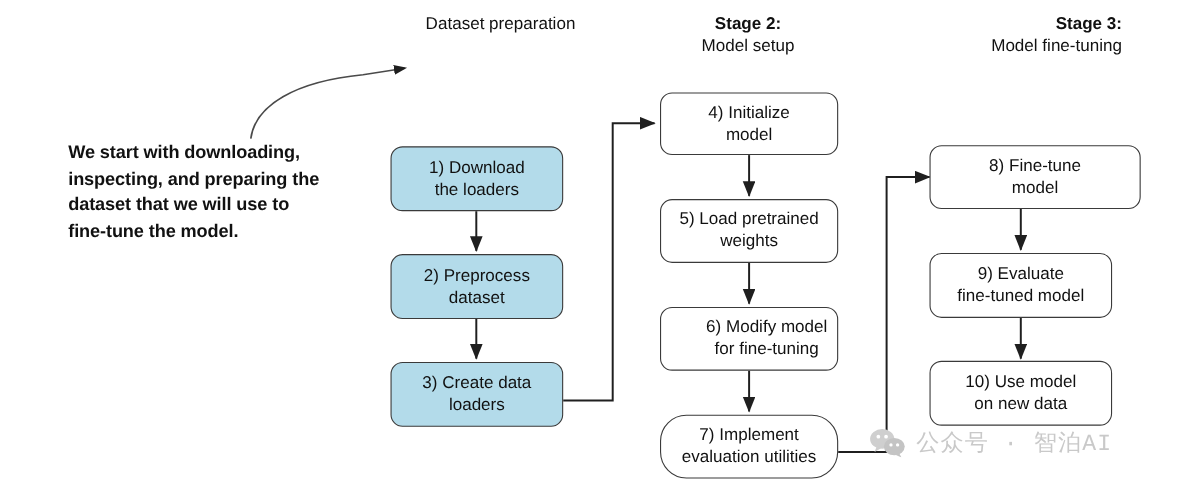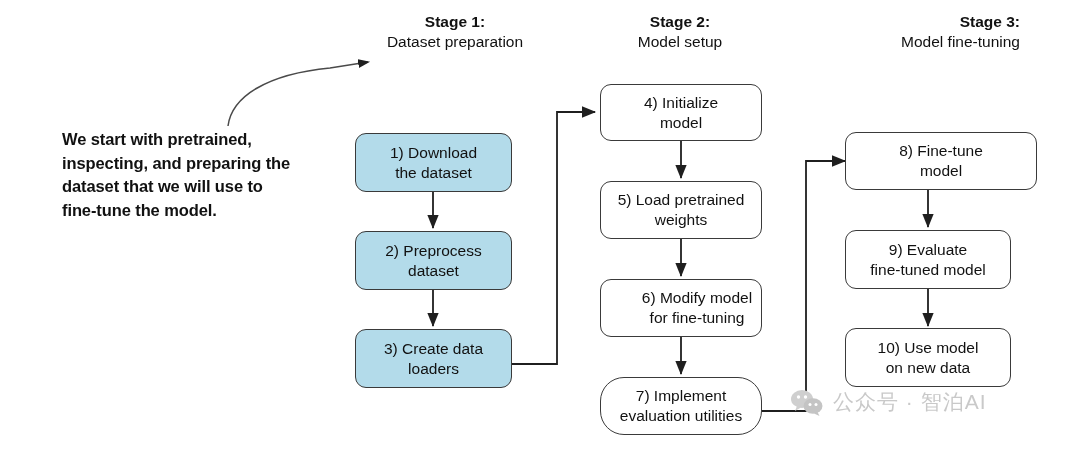--- a/index.html
+++ b/index.html
@@ -81,21 +81,21 @@
   
   #watermark {
     position: absolute;
     left: 790px;
     top: 388px;
     display: flex;
     align-items: center;
     gap: 9px;
     color: #c9c9c9;
     font-size: 21px;
-    font-family: Liberation Sans, sans-serif;
+    font-family: Liberation Mono, monospace;
     letter-spacing: 1px;
     user-select: none;
   }
   #watermark .wm-text { color: #c9c9c9; }
 </style>
 </head>
 <body>
 
 <div id="canvas">
 
@@ -120,45 +120,44 @@
     <line x1="681" y1="239" x2="681" y2="276" stroke="#1f1f1f" stroke-width="1.8" marker-end="url(#arrow)"></line>
     <line x1="681" y1="337" x2="681" y2="374" stroke="#1f1f1f" stroke-width="1.8" marker-end="url(#arrow)"></line>
 
     <path d="M762,411 L806,411 L806,161 L845,161" fill="none" stroke="#1f1f1f" stroke-width="1.8" marker-end="url(#arrow)"></path>
 
     <line x1="928" y1="190" x2="928" y2="227" stroke="#1f1f1f" stroke-width="1.8" marker-end="url(#arrow)"></line>
     <line x1="928" y1="289" x2="928" y2="326" stroke="#1f1f1f" stroke-width="1.8" marker-end="url(#arrow)"></line>
   </svg>
 
   <div class="stage-title" id="stage1-title">
-    <span class="st-line1">Stage 1:</span>
     <span class="st-line2">Dataset preparation</span>
   </div>
 
   <div class="stage-title" id="stage2-title">
     <span class="st-line1">Stage 2:</span>
     <span class="st-line2">Model setup</span>
   </div>
 
   <div class="stage-title" id="stage3-title">
     <span class="st-line1">Stage 3:</span>
     <span class="st-line2">Model fine-tuning</span>
   </div>
 
   <div id="annotation">
-    <span>We start with pretrained,</span><br>
+    <span>We start with downloading,</span><br>
     <span>inspecting, and preparing the</span><br>
     <span>dataset that we will use to</span><br>
     <span>fine-tune the model.</span>
   </div>
 
   <div class="box filled" id="b1" style="left:355px; top:133px; width:157px; height:59px;">
     <span class="box-text">
       <span>1) Download</span><br>
-      <span>the dataset</span>
+      <span>the loaders</span>
     </span>
   </div>
 
   <div class="box filled" id="b2" style="left:355px; top:231px; width:157px; height:59px;">
     <span class="box-text">
       <span>2) Preprocess</span><br>
       <span>dataset</span>
     </span>
   </div>
 

